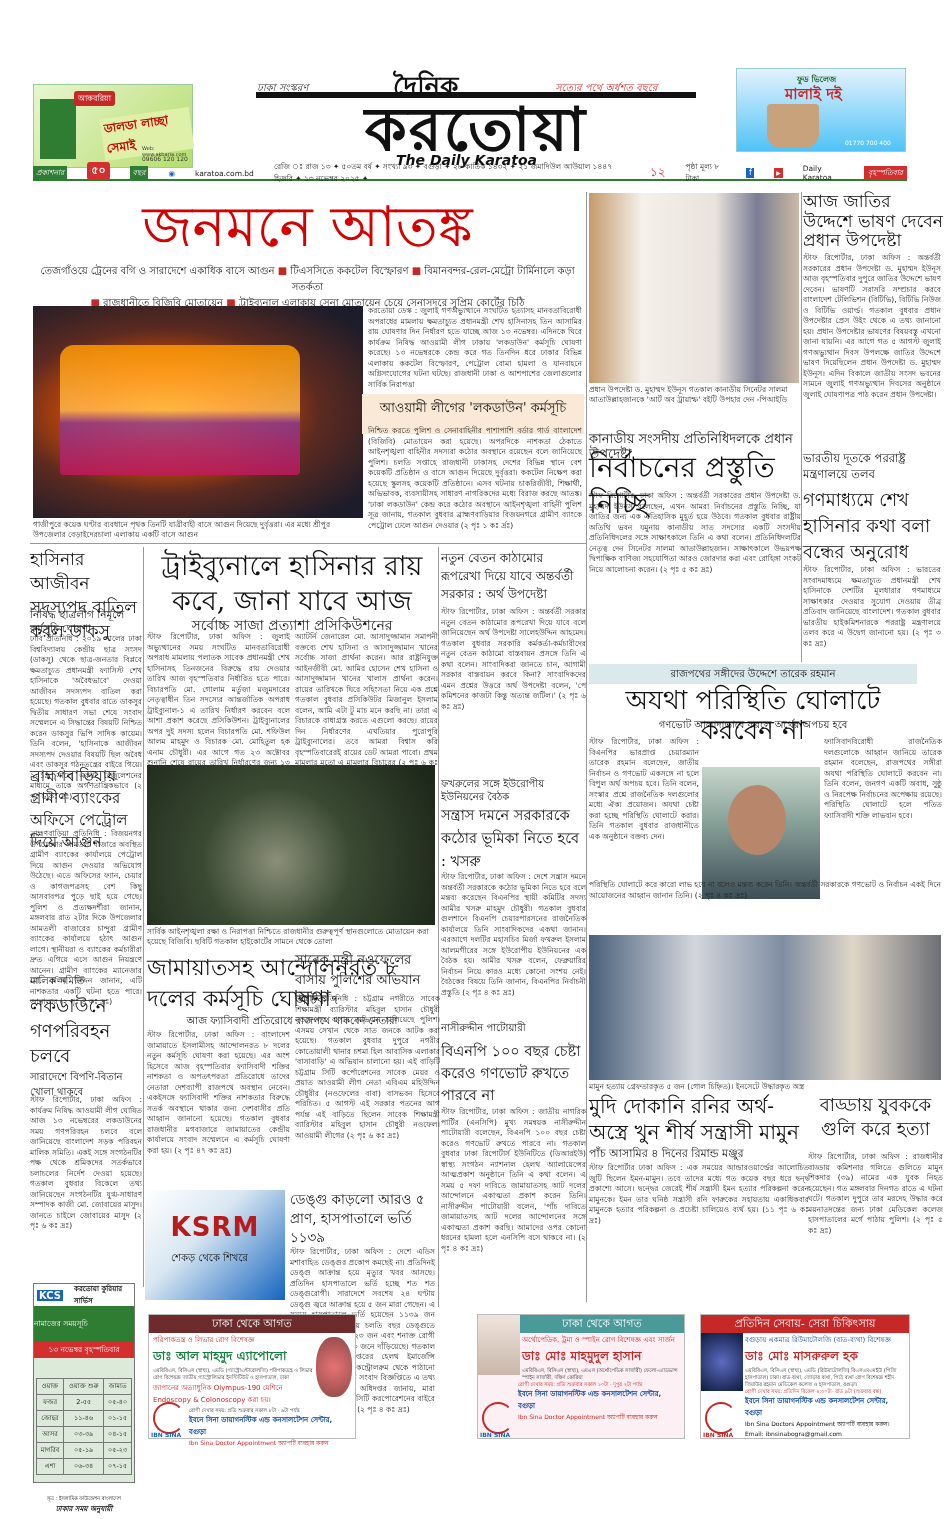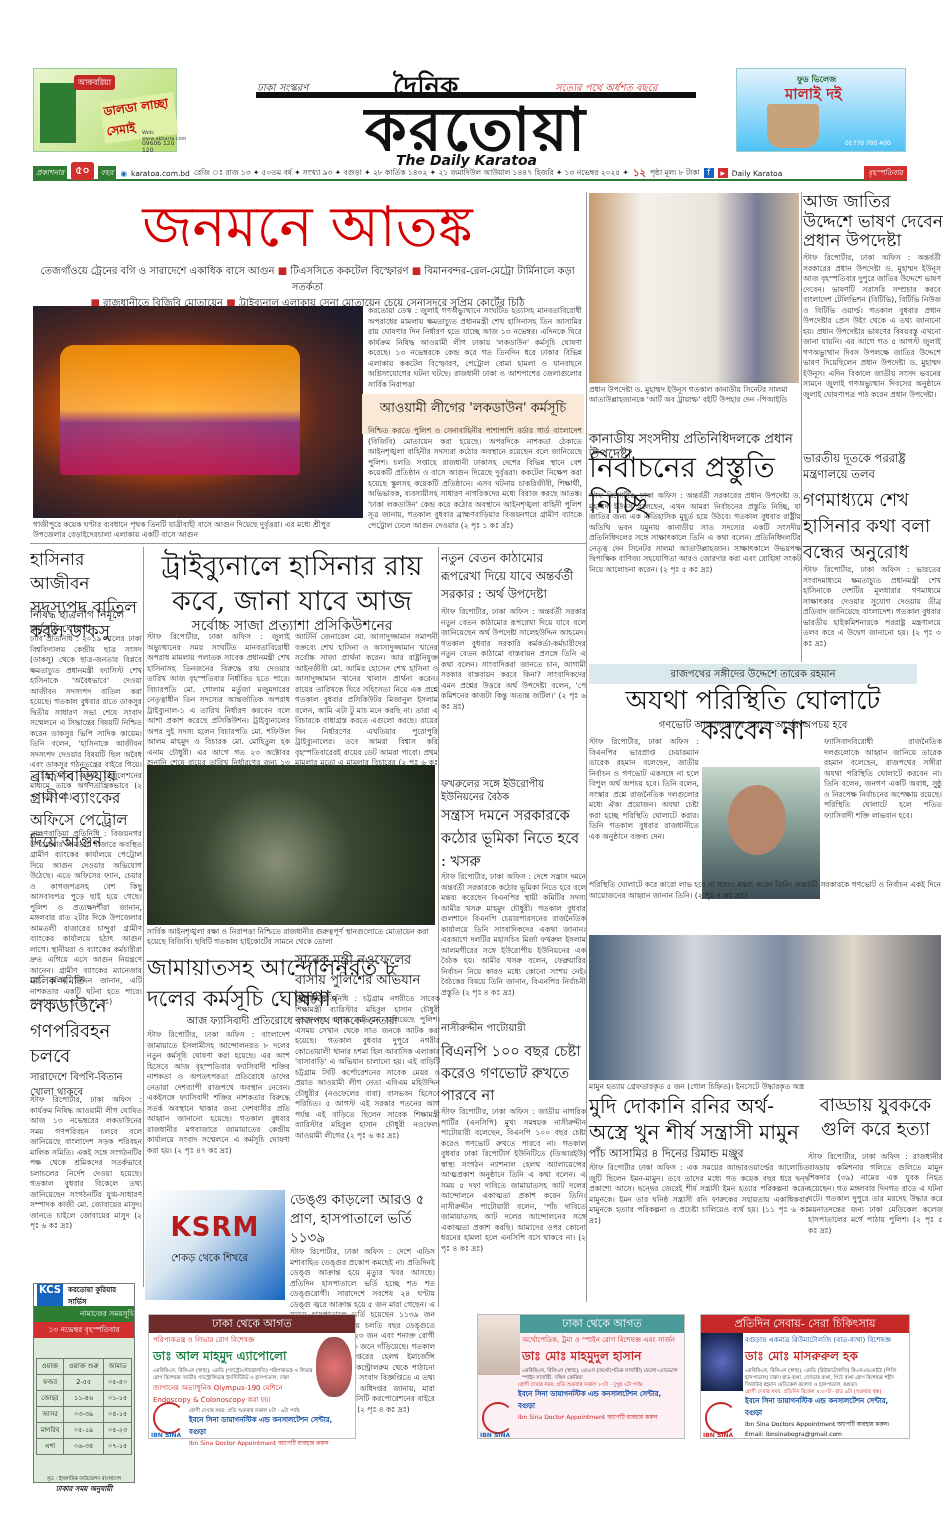--- a/index.html
+++ b/index.html
@@ -6,43 +6,43 @@
 body{width:945px;height:1519px;background:#fff;font-family:"DejaVu Sans",sans-serif;color:#111;position:relative;overflow:hidden}
 .abs{position:absolute}
 .body-text{font-size:7.5px;line-height:10.5px;text-align:justify;color:#222}
 .hd{font-family:"DejaVu Serif",serif;color:#111;line-height:1.15}
 .photo{background:#555;overflow:hidden}
 .cap{font-size:7.5px;line-height:10px;color:#222}
 .rule-v{position:absolute;width:1px;background:#999}
 .rule-h{position:absolute;height:1px;background:#999}
 
 
-#ad-left{left:33px;top:68px;width:144px;height:84px;background:linear-gradient(135deg,#e8f5d0,#b5dd6c);border:1px solid #9c9}
+#ad-left{left:33px;top:84px;width:160px;height:84px;background:linear-gradient(135deg,#e8f5d0,#b5dd6c);border:1px solid #9c9}
 #ad-left .brand{position:absolute;left:40px;top:6px;background:#c62828;color:#fff;font-size:8px;padding:1px 4px;border-radius:3px}
 #ad-left .prod{position:absolute;left:68px;top:28px;color:#c00;font-size:12px;font-weight:bold;transform:rotate(-8deg);background:#dff0a8;padding:1px 3px}
 #ad-left .box{position:absolute;left:6px;top:14px;width:36px;height:60px;background:#2e7d32}
 #ad-left .web{position:absolute;left:108px;top:60px;font-size:5px;color:#333}
 #ad-left .ph{position:absolute;left:108px;top:70px;font-size:6px;color:#333}
 #ad-right{left:736px;top:68px;width:170px;height:84px;background:linear-gradient(180deg,#e3f2fd,#4fc3f7);border:1px solid #9cc}
 #ad-right .t1{position:absolute;left:60px;top:4px;font-size:8px;color:#1b5e20;font-weight:bold}
 #ad-right .t2{position:absolute;left:48px;top:13px;font-size:15px;color:#c62828;font-weight:bold}
 #ad-right .cup{position:absolute;left:30px;top:35px;width:52px;height:44px;background:#c8a27a;border-radius:4px 4px 14px 14px}
 #ad-right .ph{position:absolute;left:108px;top:70px;font-size:6px;color:#fff}
 #logo-edition{left:257px;top:80px;font-size:10px;font-style:italic;color:#333}
 #logo-small{left:393px;top:66px;font-size:26px;font-weight:bold;color:#111}
 #logo-motto{left:555px;top:80px;font-size:10px;color:#d32f2f;font-style:italic}
 #logo-big{left:256px;top:92px;width:440px;height:62px;font-family:"DejaVu Sans",sans-serif;font-weight:bold;font-size:60px;letter-spacing:2px;color:#111;line-height:62px;text-align:center;border-top:6px solid #111}
 #logo-en{left:396px;top:152px;font-size:14px;font-weight:bold;font-style:italic;color:#111}
-#infobar{left:33px;top:167px;width:874px;height:14px;border-bottom:2px solid #2e7d32;font-size:7.5px;display:flex;align-items:center;gap:4px;color:#222}
+#infobar{left:33px;top:167px;width:874px;height:14px;border-bottom:2px solid #2e7d32;font-size:7.5px;display:flex;align-items:center;gap:20px;color:#222}
 .pill-green{background:#2e7d32;color:#fff;font-style:italic;padding:0 3px;height:14px;line-height:14px}
 .pill-red{background:#d32f2f;color:#fff;font-weight:bold;font-size:11px;padding:0 4px;height:18px;line-height:18px;border-radius:3px;margin-top:-4px}
 .pill-day{background:#d32f2f;color:#fff;padding:0 4px;height:14px;line-height:14px;margin-left:auto;font-style:italic}
 .fb{width:10px;height:10px;background:#1565c0;display:inline-block;color:#fff;font-size:8px;text-align:center;line-height:10px}
 .yt{width:10px;height:10px;background:#d32f2f;display:inline-block;color:#fff;font-size:6px;text-align:center;line-height:10px}
-.red{color:#d32f2f;font-weight:bold;font-size:10px}
+.red{color:#d32f2f;font-weight:normal;font-size:12px}
 
 
 #lead-head{left:30px;top:192px;width:555px;text-align:center;font-family:"DejaVu Serif",serif;font-size:56px;color:#d50000;line-height:70px}
 #lead-sub{left:30px;top:263px;width:555px;text-align:center;font-size:10px;line-height:16px;color:#222}
 .sq{color:#c62828}
 #lead-photo{left:33px;top:306px;width:330px;height:212px;background:radial-gradient(ellipse at 40% 50%,#ffb300 0%,#e65100 25%,#5d2a20 55%,#1c1c2a 90%)}
 #bus{left:60px;top:345px;width:240px;height:130px;background:linear-gradient(180deg,#ff9800 0%,#ffb74d 50%,#8e3b8e 60%,#c2185b 100%);border-radius:14px 14px 4px 4px;opacity:.85}
 #lead-caption{left:33px;top:520px;width:330px}
 #lead-text1{left:368px;top:306px;width:214px}
 #lockdown-banner{left:362px;top:394px;width:222px;height:40px;background:#fbe9d7;font-size:13px;line-height:28px;text-align:center;font-family:"DejaVu Serif",serif}
@@ -113,24 +113,24 @@
 
 #ksrm{left:145px;top:1190px;width:140px;height:110px;background:linear-gradient(135deg,#ffffff 0%,#d9e7f2 40%,#1565c0 100%);text-align:center}
 #ksrm-logo{position:absolute;left:0;top:22px;width:140px;font-size:26px;font-weight:bold;color:#b71c1c;letter-spacing:1px}
 #ksrm-tag{position:absolute;left:0;top:60px;width:129px;font-size:10px;color:#111}
 
 #dengue-head{left:290px;top:1190px;width:145px;font-size:13.5px;line-height:19px}
 #dengue-text{left:290px;top:1247px;width:145px}
 
 
 #prayer{left:33px;top:1283px;width:102px;height:200px;background:#dcead9;border:1px solid #777}
-#prayer .brand{height:22px;display:flex;gap:5px;padding:0 3px;background:#fff}
+#prayer .brand{height:22px;display:flex;align-items:center;gap:11px;padding:0 3px;background:#fff}
 #prayer .kcs{background:#1565c0;color:#fff;font-weight:bold;font-size:10px;padding:0 2px}
 #prayer .bn{font-size:7px;font-weight:bold}
-#prayer .g{background:#2e7d32;color:#fff;font-size:7.5px;text-align:right;padding:2px 0}
+#prayer .g{background:#2e7d32;color:#fff;font-size:7.5px;text-align:left;padding:12px 0}
 #prayer .r{background:#d32f2f;color:#fff;font-size:7.5px;text-align:center;padding:2px 0}
 #prayer table{width:96px;margin:20px auto;border-collapse:collapse;font-size:6.5px}
 #prayer td,#prayer th{border:1px solid #777;padding:2px 1px;text-align:center;font-weight:normal}
 #prayer .src{font-size:5px;text-align:center}
 #prayer .foot{font-size:7px;text-align:center;font-style:italic;font-weight:bold}
 
 
 .docad{position:absolute;border:1px solid #bbb}
 .docad .band{color:#fff;text-align:center;font-size:11px;height:18px;line-height:18px}
 .docad .spec{font-size:7px;color:#c62828;padding:1px 4px}

